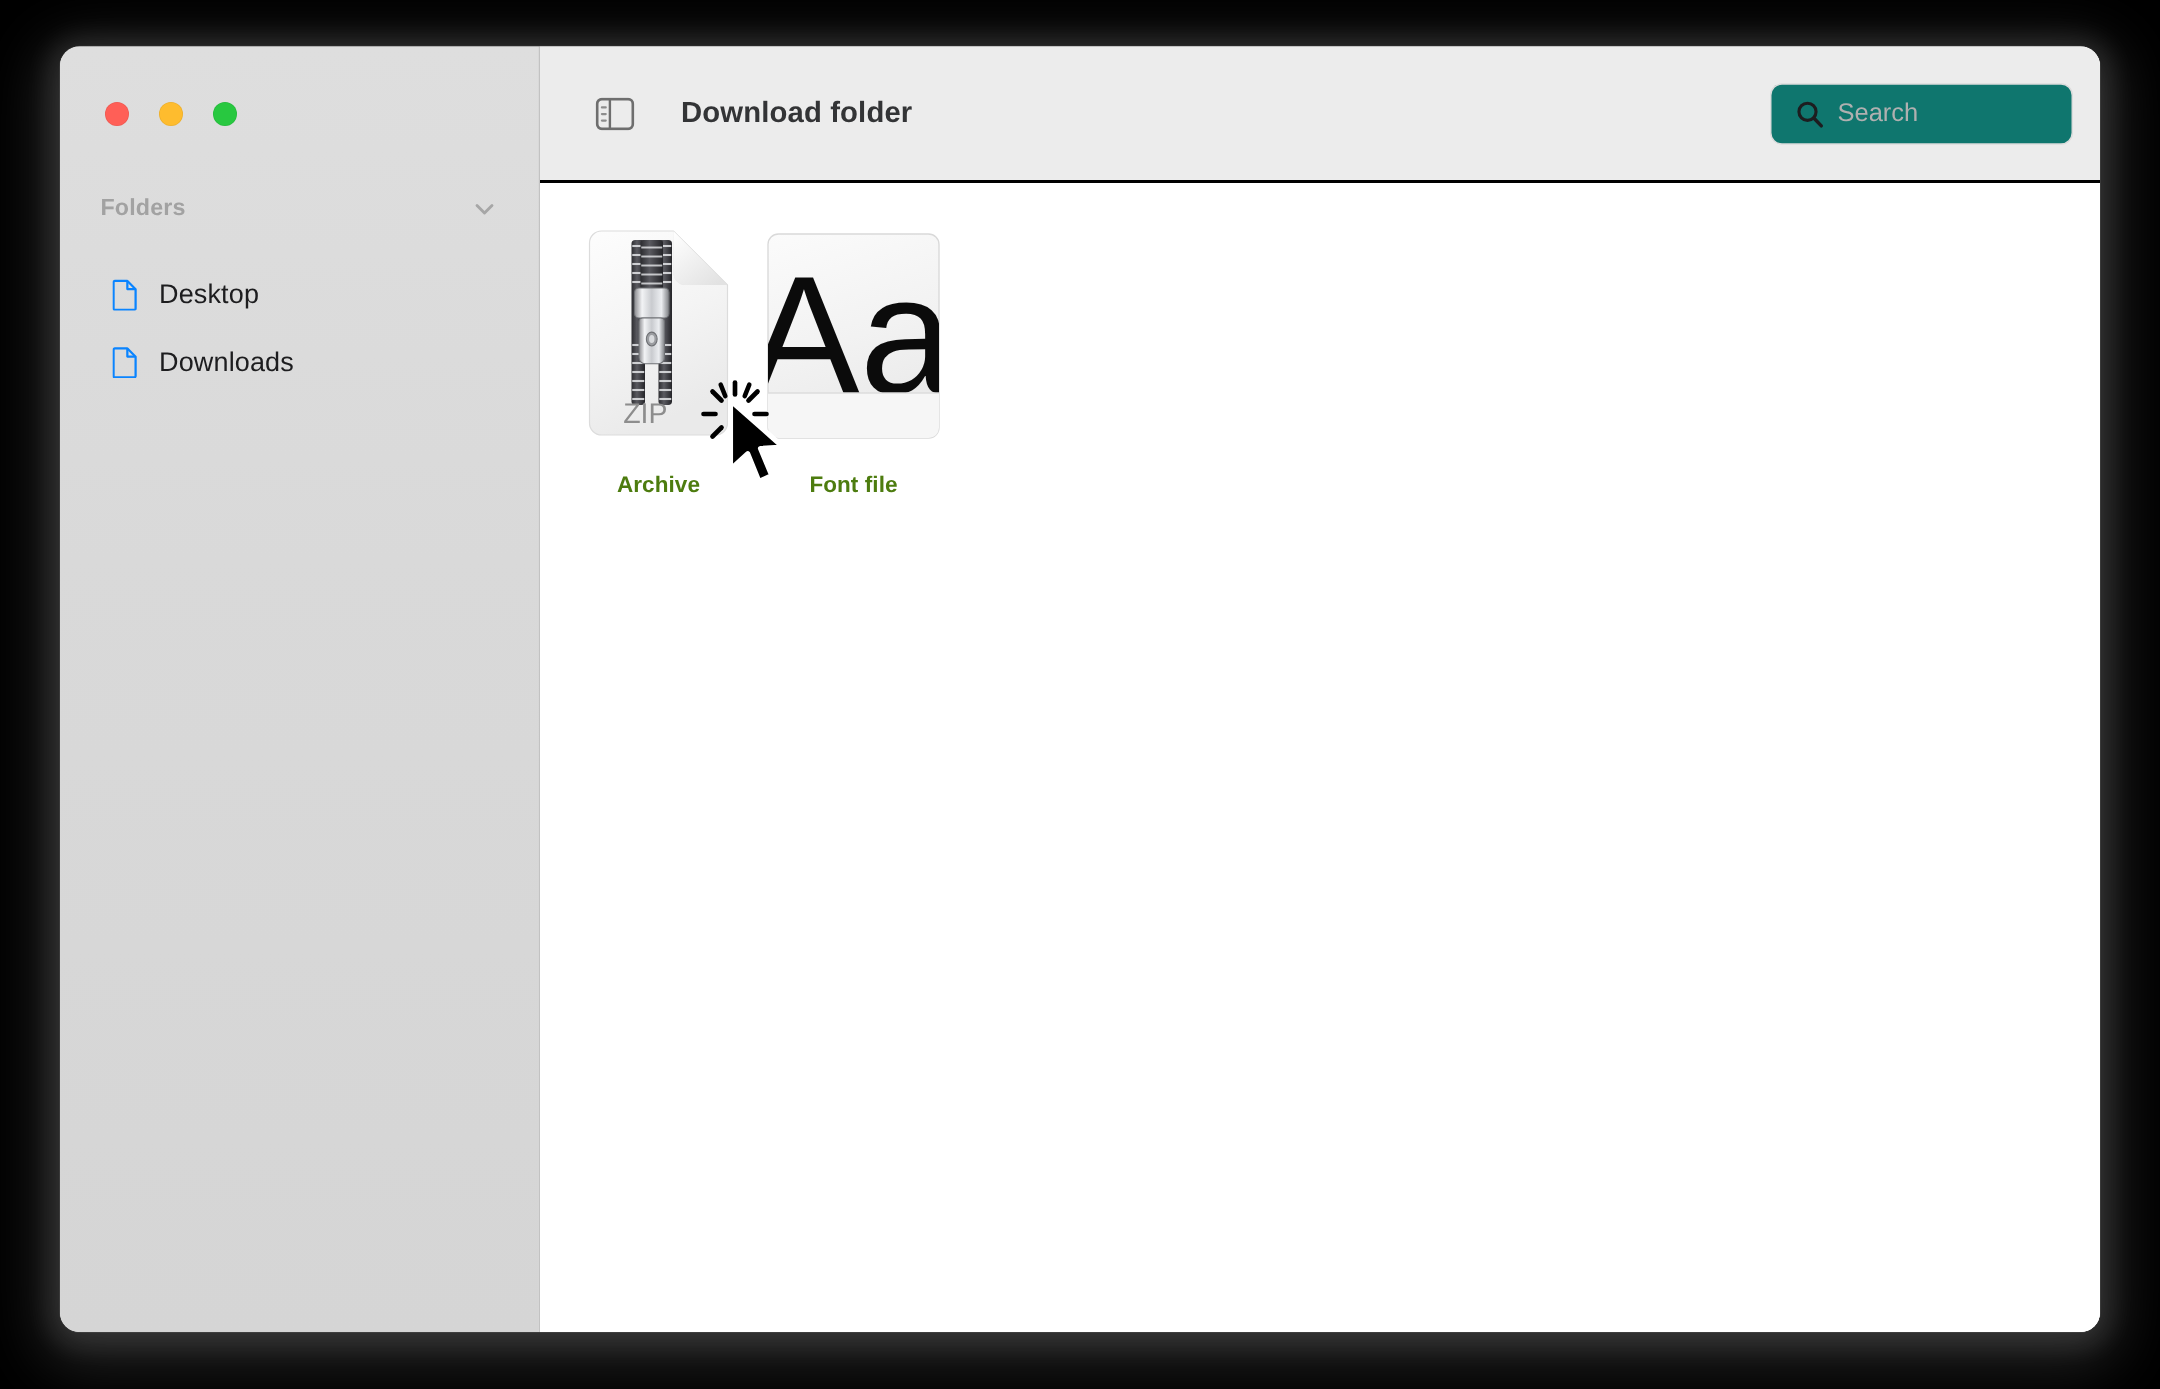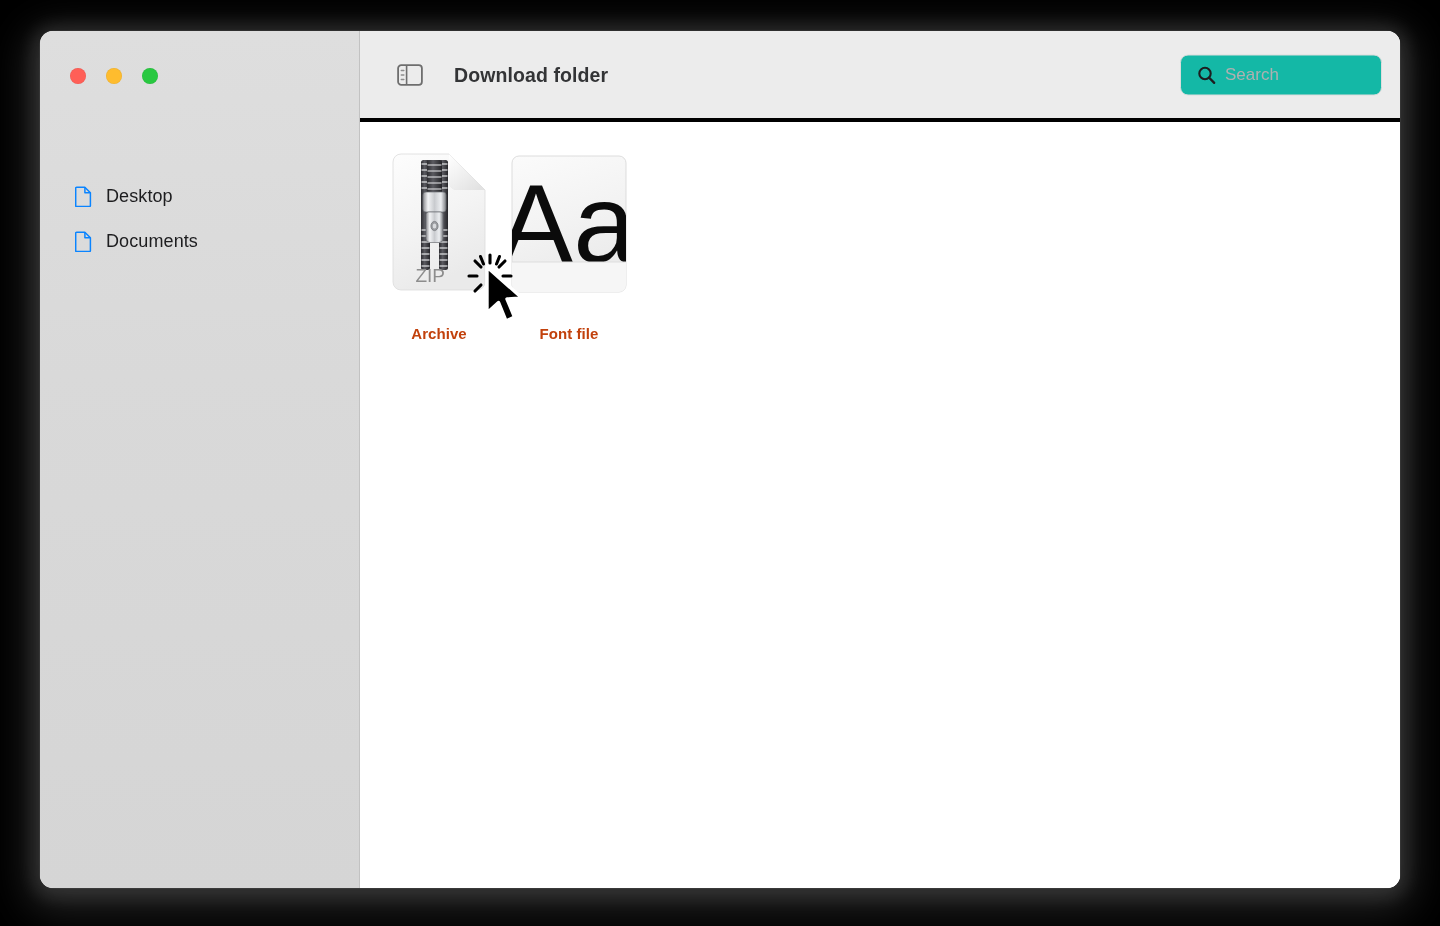--- a/index.html
+++ b/index.html
@@ -122,21 +122,21 @@
     background: #ffffff;
     display: flex;
     flex-direction: column;
     position: relative;
   }
 
   #toolbar {
     height: 91px;
     flex: 0 0 91px;
     background: #ececec;
-    border-bottom: 4px solid #000000;
+    border-bottom: 2px solid #000000;
     display: flex;
     align-items: center;
     position: relative;
     text-decoration: underline;
   }
 
   #sidebar-toggle-button {
     position: absolute;
     left: 33px;
     top: 50%;
@@ -163,21 +163,21 @@
 
   #search-field {
     position: absolute;
     right: 18px;
     top: 50%;
     transform: translateY(-50%);
     width: 202px;
     height: 41px;
     border: 1px solid #dcdcdc;
     border-radius: 8px;
-    background: #14b8a6;
+    background: #0f766e;
     display: flex;
     align-items: center;
     padding: 0 10px;
     cursor: text;
   }
   #search-icon-wrap {
     width: 22px;
     height: 22px;
     margin-left: 4px;
     margin-right: 8px;
@@ -215,24 +215,24 @@
     align-items: center;
     cursor: default;
   }
   .file-icon-slot {
     height: 150px;
     display: flex;
     align-items: flex-end;
     justify-content: center;
   }
   .file-label {
-    margin-top: 25px;
+    margin-top: 15px;
     font-size: 15px;
     font-weight: bold;
-    color: #c2410c;
+    color: #4d7c0f;
     letter-spacing: 0.05px;
     white-space: nowrap;
   }
 
   
   #zip-icon { width: 104px; height: 148px; display: block; }
   
   #font-icon { width: 120px; height: 142px; display: block; margin-bottom: 4px; }
 
   
@@ -261,20 +261,28 @@
   <div id="window">
 
     <div id="sidebar">
 
       <div id="traffic-lights">
         <div class="traffic-light tl-close"></div>
         <div class="traffic-light tl-min"></div>
         <div class="traffic-light tl-max"></div>
       </div>
 
+      <div id="sidebar-section-header">
+        <span id="sidebar-section-title">Folders</span>
+        <span id="sidebar-collapse-chevron">
+          <svg width="20" height="20" viewBox="0 0 20 20" fill="none">
+            <path d="M5 8 L10 13 L15 8" stroke="#a6a6a6" stroke-width="1.9" stroke-linecap="round" stroke-linejoin="round"></path>
+          </svg>
+        </span>
+      </div>
 
       <ul id="sidebar-list">
 
         <li class="sidebar-item">
           <span class="sidebar-item-icon">
             <svg width="17" height="21" viewBox="0 0 17 21" fill="none">
               <path d="M1.6 1.2 h8.2 l5.6 5.6 v12.9 a0.9 0.9 0 0 1 -0.9 0.9 h-12.9 a0.9 0.9 0 0 1 -0.9 -0.9 v-17.6 a0.9 0.9 0 0 1 0.9 -0.9 z" stroke="#0a84ff" stroke-width="1.5" fill="none" stroke-linejoin="round"></path>
               <path d="M9.9 1.3 v5.4 h5.3" stroke="#0a84ff" stroke-width="1.5" fill="none" stroke-linejoin="round"></path>
             </svg>
           </span>
@@ -282,21 +290,21 @@
         </li>
 
 
         <li class="sidebar-item">
           <span class="sidebar-item-icon">
             <svg width="17" height="21" viewBox="0 0 17 21" fill="none">
               <path d="M1.6 1.2 h8.2 l5.6 5.6 v12.9 a0.9 0.9 0 0 1 -0.9 0.9 h-12.9 a0.9 0.9 0 0 1 -0.9 -0.9 v-17.6 a0.9 0.9 0 0 1 0.9 -0.9 z" stroke="#0a84ff" stroke-width="1.5" fill="none" stroke-linejoin="round"></path>
               <path d="M9.9 1.3 v5.4 h5.3" stroke="#0a84ff" stroke-width="1.5" fill="none" stroke-linejoin="round"></path>
             </svg>
           </span>
-          <span class="sidebar-item-label">Documents</span>
+          <span class="sidebar-item-label">Downloads</span>
         </li>
 
 
       </ul>
     </div>
 
     <div id="main">
 
       <div id="toolbar">
 

